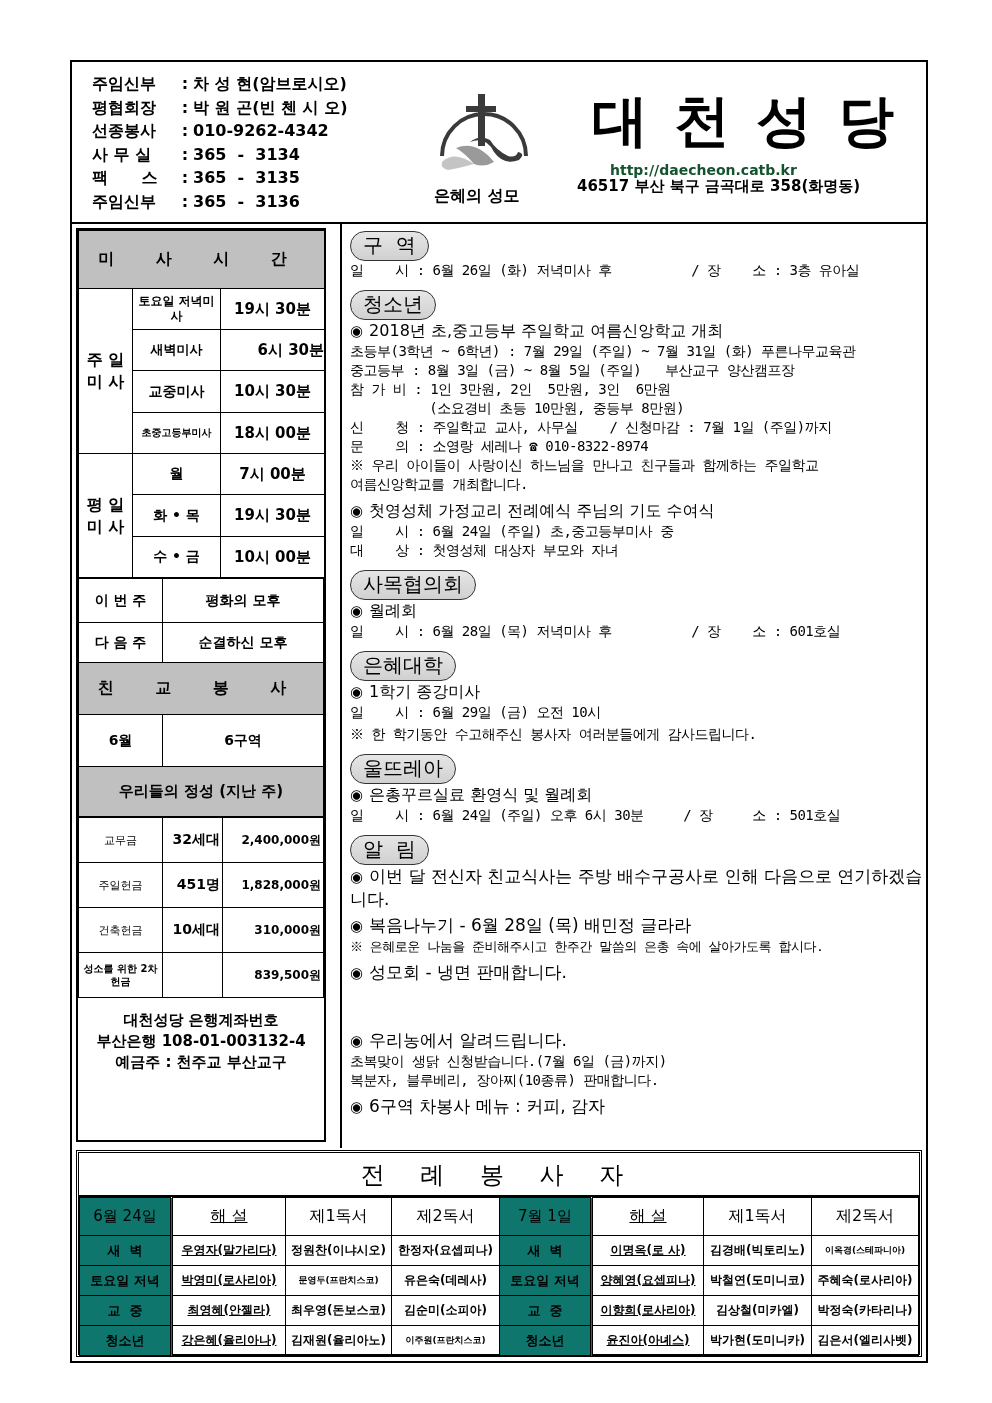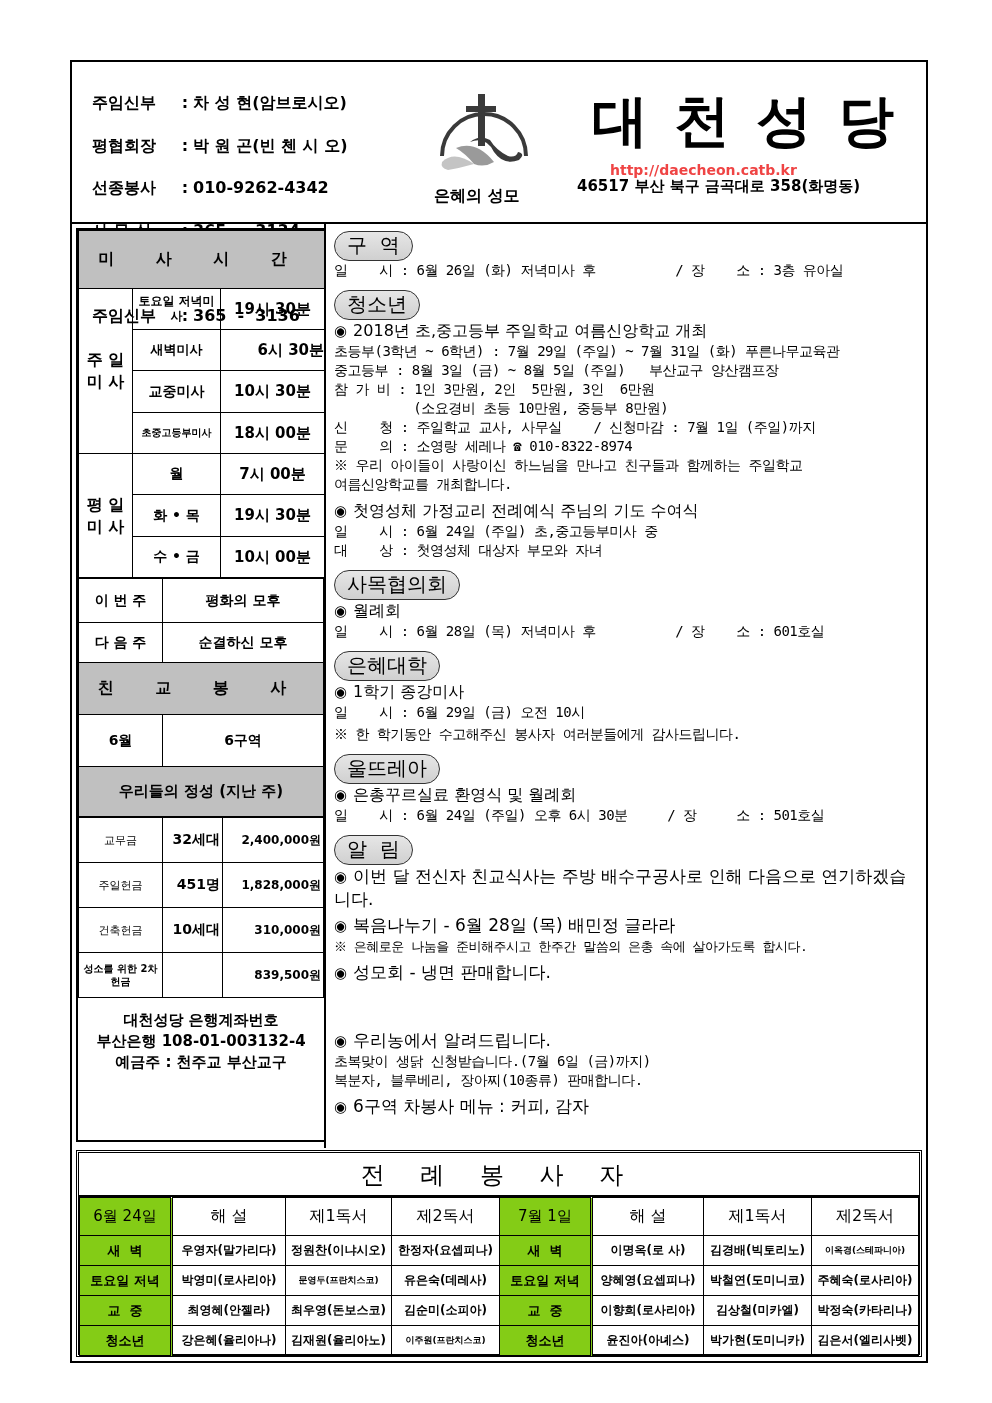--- a/index.html
+++ b/index.html
@@ -4,55 +4,55 @@
 <style>
   * { box-sizing: border-box; margin: 0; padding: 0; }
   html, body { width: 992px; height: 1403px; background: #ffffff; }
   body { position: relative; font-family: "DejaVu Sans", sans-serif; color: #000; }
 
   .frame { position: absolute; left: 70px; top: 60px; width: 858px; height: 1303px; border: 2px solid #000; }
 
   
   .header { position: absolute; left: 0; top: 0; width: 854px; height: 162px; border-bottom: 2px solid #000; }
   .contacts { position: absolute; left: 20px; top: 10px; font-weight: bold; font-size: 16px; line-height: 23.5px; }
-  .contacts .row { display: flex; white-space: nowrap; margin-top: 19px; }
+  .contacts .row { display: flex; white-space: nowrap; }
   .contacts .lbl { width: 85px; display: inline-block; letter-spacing: 0; }
   .contacts .sep { width: 16px; display: inline-block; text-align: center; }
   .logo { position: absolute; left: 362px; top: 22px; width: 100px; height: 90px; }
   .logo-caption { position: absolute; left: 362px; top: 124px; width: 110px; font-weight: bold; font-size: 16px; }
   .church-title { position: absolute; left: 520px; top: 22px; font-weight: bold; font-size: 56px; letter-spacing: 26px; font-family: "DejaVu Sans", sans-serif; }
-  .church-url { position: absolute; left: 538px; top: 100px; color: #ef4444; font-weight: bold; font-size: 14px; }
+  .church-url { position: absolute; left: 538px; top: 100px; color: #14532d; font-weight: bold; font-size: 14px; }
   .church-addr { position: absolute; left: 505px; top: 115px; font-weight: bold; font-size: 15px; white-space: nowrap; }
 
   
   .left { position: absolute; left: 4px; top: 166px; width: 250px; height: 914px; border: 2px solid #000; }
   .grid { width: 100%; border-collapse: collapse; table-layout: fixed; font-weight: bold; }
   .grid td { border: 1px solid #000; text-align: center; vertical-align: middle; }
   .grid .hdr { background: #c0c0c0; font-size: 16px; letter-spacing: 18px; height: 58px; }
   .grid .hdr2 { background: #c0c0c0; font-size: 15px; height: 50px; }
   .bank { text-align: center; font-weight: bold; font-size: 15px; line-height: 21px; padding-top: 12px; }
 
   
-  .right { position: absolute; left: 252px; top: 162px; width: 598px; height: 924px; border-left: 2px solid #000; }
+  .right { position: absolute; left: 268px; top: 162px; width: 598px; height: 924px; border-left: 2px solid #000; }
   .rc { position: absolute; left: 8px; top: 5px; width: 585px; }
   .pill { position: relative; display: inline-block; height: 30px; padding: 0 12px; border: 1.5px solid #333; border-radius: 16px; background: linear-gradient(#e6e6e6, #d0d0d0); font-size: 20px; line-height: 27px; margin-top: 2px; }
   .pill::after { content: ""; position: absolute; right: -34px; top: 12px; width: 50px; height: 16px; background: #bfbfbf; border-radius: 50%; z-index: -1; }
   .item { font-size: 16px; line-height: 21px; }
   .detail { font-size: 14px; line-height: 19px; white-space: pre; font-family: "DejaVu Sans Mono", monospace; letter-spacing: -0.5px; }
   .gap { height: 8px; }
   .bullet { font-size: 15px; margin-right: 6px; }
 
   
   .bottom { position: absolute; left: 4px; top: 1088px; width: 846px; height: 207px; border: 3px double #000; }
   .bt-title { height: 44px; border-bottom: 2px solid #000; text-align: center; font-size: 24px; line-height: 44px; letter-spacing: 14px; }
   .sched { width: 100%; border-collapse: collapse; table-layout: fixed; }
   .sched td { border: 1px solid #000; text-align: center; font-size: 12px; font-weight: bold; height: 30px; }
   .sched tr.head td { height: 38px; font-size: 16px; font-weight: normal; }
-  .sched td.gray { background: #84cc16; font-size: 13px; }
-  .sched td.sep { border-left: 3px double #000; }
+  .sched td.gray { background: #0f766e; font-size: 13px; }
+  .sched td.sep { border-left: 3px double #000; text-decoration: underline; }
 </style>
 </head>
 <body>
 
 <div class="frame">
 
   <div class="header">
     <div class="contacts">
       <div class="row">
           <span class="lbl">주임신부</span>

